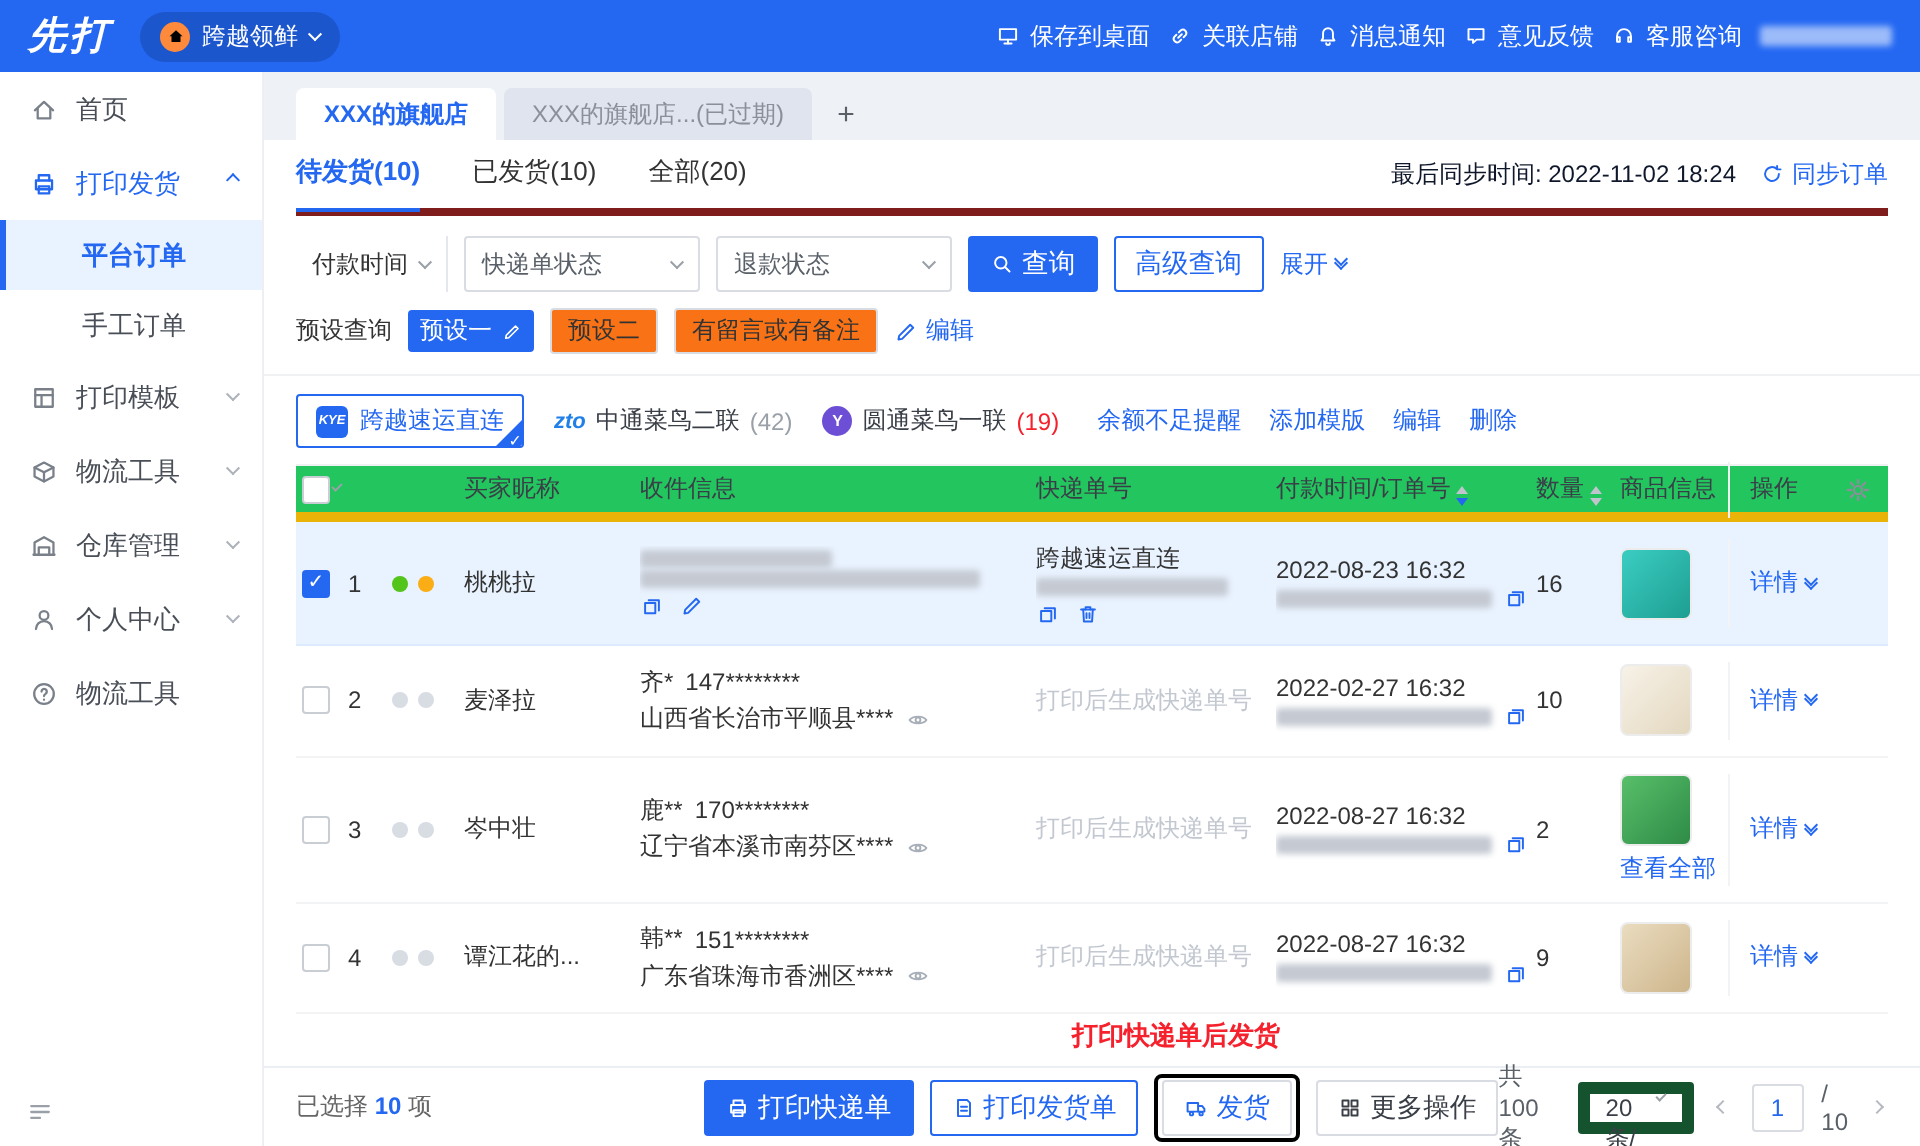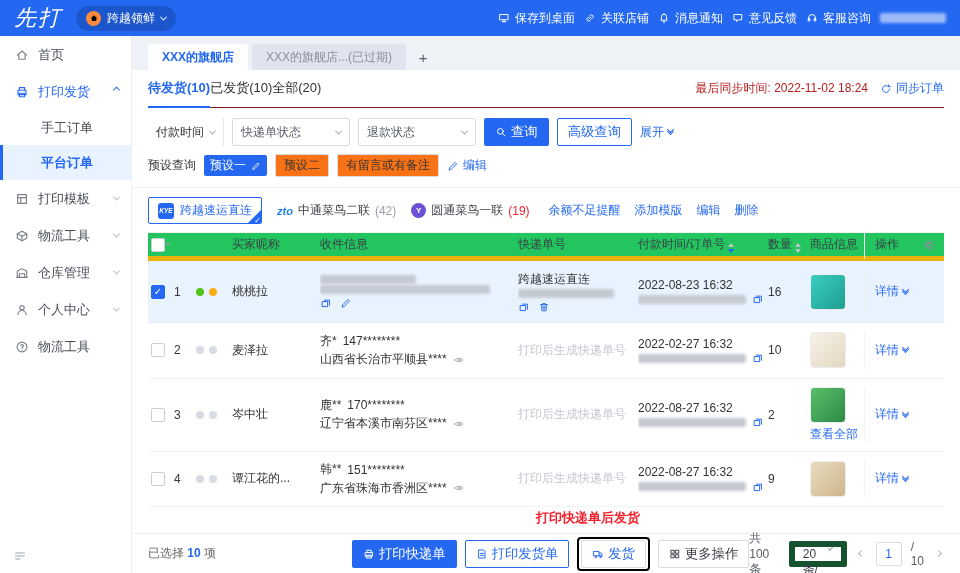--- a/index.html
+++ b/index.html
@@ -11,21 +11,21 @@
 .ic10{width:10px;height:10px;vertical-align:-1px}
 .chev{display:inline-block;width:5px;height:5px;border-right:1.3px solid currentColor;border-bottom:1.3px solid currentColor}
 .chev.down{transform:rotate(45deg) translate(-1px,-1px)}
 .chev.up{transform:rotate(225deg) translate(1px,1px)}
 .chev.left{transform:rotate(135deg)}
 .chev.right{transform:rotate(-45deg)}
 .dchev{display:inline-flex;flex-direction:column;line-height:0}
 .dchev .chev{margin-top:-3px;transform:rotate(45deg)}
 
 .topbar{position:absolute;top:0;left:0;right:0;height:36px;background:#2468F2;display:flex;align-items:center;padding:0 14px;gap:14px;color:#fff;z-index:10}
-.logo{font-size:22px;font-weight:normal;font-style:italic;letter-spacing:2px;flex:none}
+.logo{font-size:19px;font-weight:bold;font-style:italic;letter-spacing:2px;flex:none}
 .shop-pill{display:flex;align-items:center;gap:6px;background:rgba(10,45,120,.30);border-radius:13px;height:25px;padding:0 10px;cursor:pointer}
 .shop-ic{width:15px;height:15px;border-radius:50%;background:#FF8A3C;color:#fff;display:flex;align-items:center;justify-content:center}
 .top-links{margin-left:auto;display:flex;gap:9px;align-items:center}
 .tlink{display:flex;align-items:center;gap:5px;cursor:pointer;white-space:nowrap}
 .phone-redact{width:66px;height:10px;background:rgba(255,255,255,.55);border-radius:2px;filter:blur(1.5px)}
 
 .sidebar{position:absolute;top:36px;left:0;bottom:0;width:132px;background:#fff;border-right:1px solid #EDEFF3;z-index:5}
 .sitem{height:37px;display:flex;align-items:center;gap:9px;padding:0 12px 0 15px;color:#494E57;font-size:13px;cursor:pointer}
 .sitem .sic{color:#7A8089;display:flex}
 .sitem.active{color:#2468F2}
@@ -36,25 +36,25 @@
 .ssub.active{background:#E9F2FF;color:#2468F2;font-weight:bold;border-left:3px solid #2468F2;padding-left:38px}
 .collapse{position:absolute;bottom:10px;left:13px;color:#9AA0A8;cursor:pointer}
 
 .main{position:absolute;left:132px;top:36px;right:0;bottom:0;display:flex;flex-direction:column}
 .shoptabs{display:flex;align-items:flex-end;gap:4px;padding:8px 16px 0;height:34px;flex:none}
 .shoptab{height:26px;display:flex;align-items:center;padding:0 14px;border-radius:4px 4px 0 0;cursor:pointer;white-space:nowrap}
 .shoptab.active{background:#fff;color:#2468F2;font-weight:bold}
 .shoptab.inactive{background:#DFE4EE;color:#8A8F99}
 .addtab{width:26px;height:26px;display:flex;align-items:center;justify-content:center;color:#5A5F68;font-size:15px;cursor:pointer}
 .card{flex:1;background:#fff;padding:0 16px;overflow:hidden;position:relative}
-.otabs{display:flex;align-items:center;height:38px;border-bottom:1px solid #7f1d1d}
+.otabs{display:flex;align-items:center;gap:26px;height:38px;border-bottom:4px solid #7f1d1d}
 .otab{font-size:13px;height:38px;display:flex;align-items:center;cursor:pointer;border-bottom:2px solid transparent}
 .otab.active{color:#2468F2;font-weight:bold;border-bottom-color:#2468F2}
 .sync{margin-left:auto;display:flex;align-items:center;gap:12px}
-.sync-time{color:#b91c1c}
+.sync-time{color:#0f172a}
 .bluelink{color:#2468F2;display:flex;align-items:center;gap:4px;cursor:pointer;white-space:nowrap}
 .frow1{display:flex;gap:8px;margin-top:10px;height:28px;align-items:center}
 .fgroup{display:flex;align-items:stretch;height:28px;border:1px solid #D9DCе2;border-color:#D9DCE2;border-radius:2px}
 .fseg{padding:0 8px;display:flex;align-items:center;gap:6px}
 .fdiv{width:1px;background:#E4E7EC}
 .caret{color:#9AA0A8}
 .selbox{width:118px;height:28px;border:1px solid #D9DCE2;border-radius:2px;display:flex;align-items:center;justify-content:space-between;padding:0 8px;color:#5A6068;cursor:pointer}
 .btn{height:28px;display:inline-flex;align-items:center;gap:4px;padding:0 10px;border-radius:2px;cursor:pointer;white-space:nowrap;border:1px solid transparent;background:#fff}
 .btn.primary{background:#2468F2;color:#fff}
 .btn.oprimary{border-color:#2468F2;color:#2468F2}
@@ -306,25 +306,25 @@
     </div>
     <div class="sitem active">
       <span class="sic">
           <svg class="ic">
             <use href="#i-printer"></use>
           </svg>
         </span>
       <span>打印发货</span>
       <span class="schev chev up"></span>
     </div>
+    <div class="ssub active">
+        <span>平台订单</span>
+      </div>
     <div class="ssub">
         <span>手工订单</span>
-      </div>
-    <div class="ssub active">
-        <span>平台订单</span>
       </div>
     <div class="sitem">
       <span class="sic">
           <svg class="ic">
             <use href="#i-template"></use>
           </svg>
         </span>
       <span>打印模板</span>
       <span class="schev chev down"></span>
     </div>

